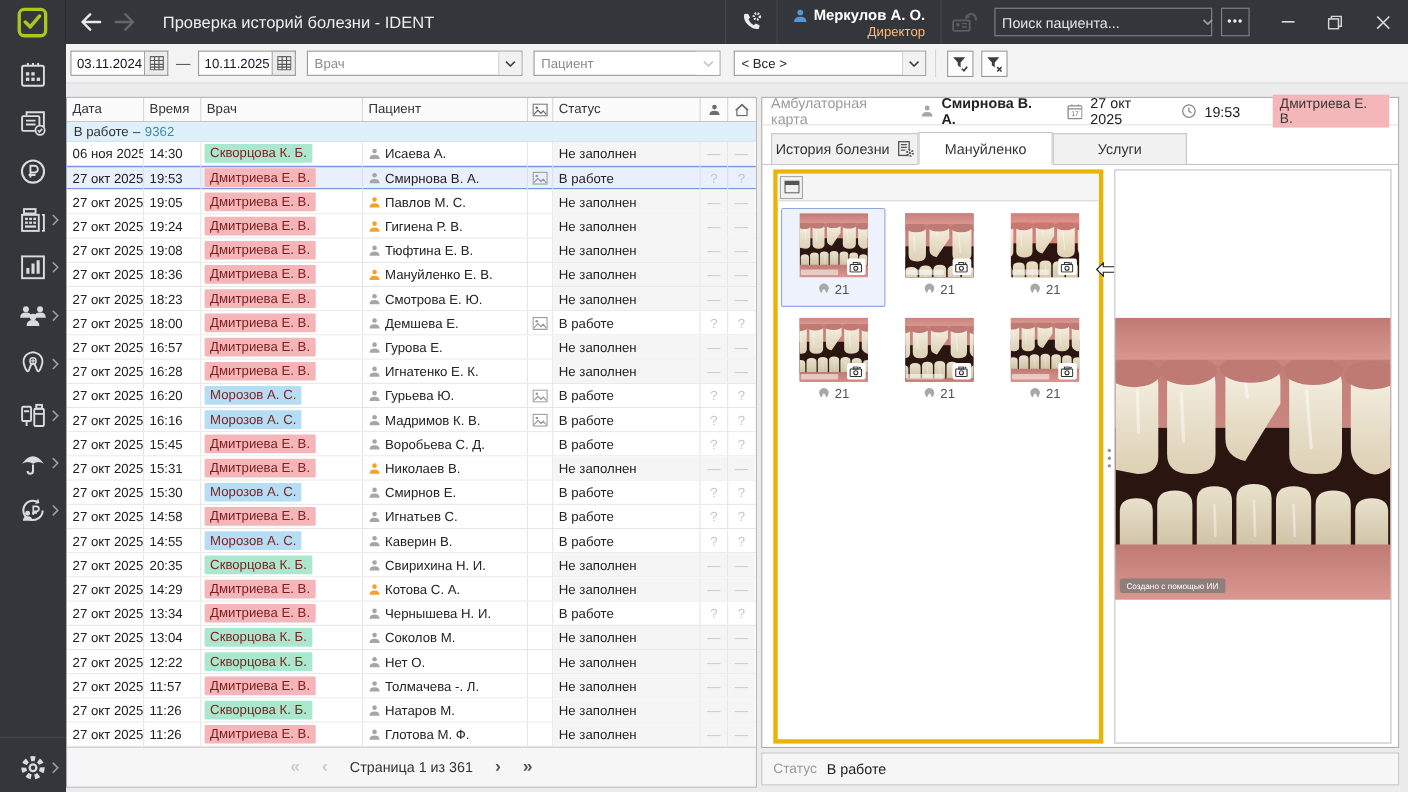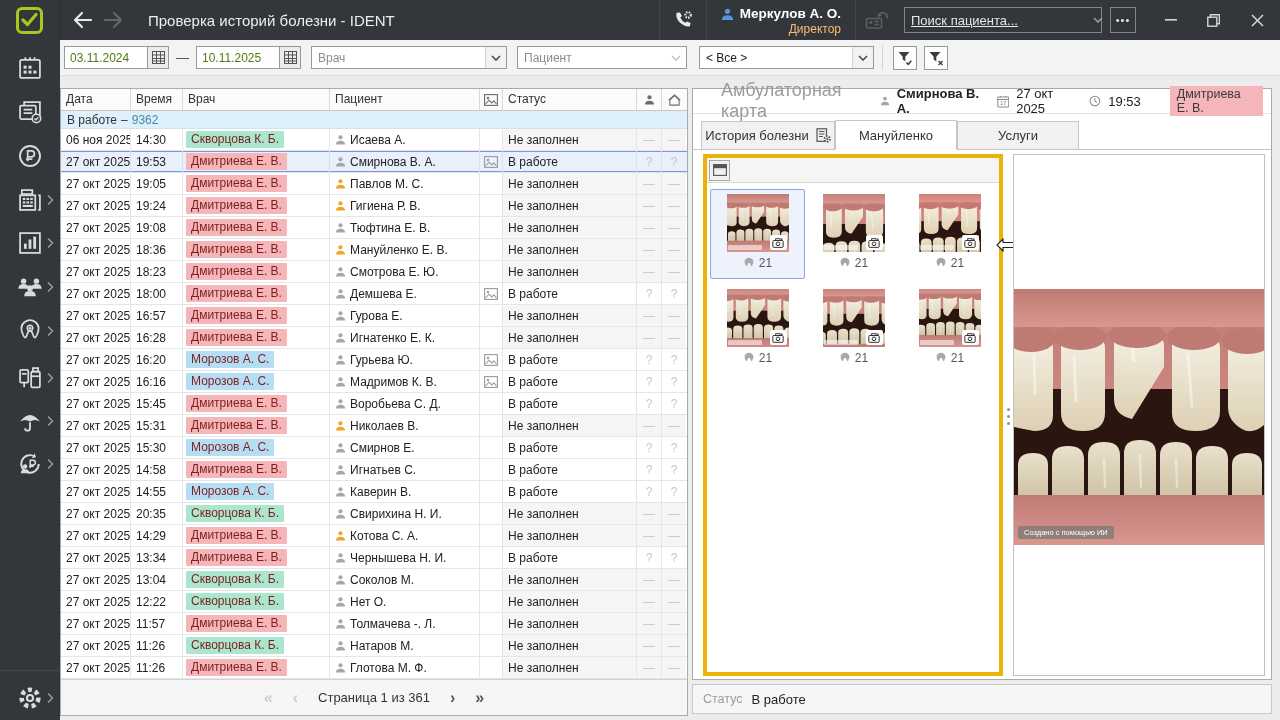--- a/index.html
+++ b/index.html
@@ -14,39 +14,39 @@
   .nav-btn.back { margin-left:8px; }
   .app-title { margin-left:20px; font-size:15px; color:#eceded; }
   .tb-spacer { flex:1; }
   .tb-sep { width:1px; height:40px; background:#42464a; }
   .tb-btn { height:40px; display:flex; align-items:center; justify-content:center; }
   .phone-btn { width:46px; }
   .user-block { padding:3px 14px 0 14px; text-align:right; line-height:1.25; cursor:default; }
   .user-name { display:flex; align-items:center; gap:6px; font-size:13.5px; font-weight:bold; color:#fff; }
   .user-role { font-size:12px; color:#fdba74; }
   .card-btn { width:42px; }
-  .search-box { width:198px; height:26px; border:1px solid #80858a; display:flex; margin:0 8px 0 6px;text-decoration:underline; }
+  .search-box { width:198px; height:26px; border:1px solid #80858a; display:flex; margin:0 8px 0 6px; }
   .search-input { flex:1; background:transparent; border:none; outline:none; color:#e9eaec; font-size:13px; padding:0 6px; font-family:"Liberation Sans",sans-serif; }
   .search-input::placeholder { color:#e3e5e7; opacity:1; }
   .search-divider { width:1px; height:18px; background:#6a6f74; }
   .search-chev { width:22px; display:flex; align-items:center; justify-content:center; height:100%; }
   .more-btn { width:26px; height:26px; border:1px solid #80858a; display:flex; align-items:center; justify-content:center; font-size:11px; letter-spacing:1px; color:#e9eaec; margin-right:14px; }
   .win-btn { width:42px; height:40px; display:flex; align-items:center; justify-content:center; }
   .win-btn.close { width:46px; }
 
   
   .sidebar { position:absolute; left:0; top:40px; width:60px; height:680px; background:#33373b; }
   .sb-item { position:absolute; left:0; width:60px; height:40px; display:flex; align-items:center; justify-content:center; }
   .sb-chev { position:absolute; right:6px; top:50%; transform:translateY(-50%); }
   .sb-sep { position:absolute; left:0; top:630px; width:60px; height:1px; background:#43474b; }
 
   
   .filterbar { position:absolute; left:60px; top:40px; width:1220px; height:36px; background:#f3f3f3; border-bottom:1px solid #dadada; display:flex; align-items:center; padding-left:4px; }
   .date-group { display:flex; height:23px; }
-  .date-input { width:84px; height:23px; border:1px solid #999; background:#fff; font-size:12px; color:#4d7c0f; padding:0 0 0 5px; outline:none; font-family:"Liberation Sans",sans-serif; }
+  .date-input { width:68px; height:23px; border:1px solid #999; background:#fff; font-size:12px; color:#0f172a; padding:0 0 0 5px; outline:none; font-family:"Liberation Sans",sans-serif; }
   .cal-btn { width:21px; height:23px; border:1px solid #999; border-left:none; background:#ececec; display:flex; align-items:center; justify-content:center; }
   .range-dash { margin:0 7px; color:#444; font-size:13px; }
   .select { height:23px; border:1px solid #999; background:#fff; display:flex; align-items:center; }
   .select .sel-label { flex:1; font-size:12px; padding-left:6px; color:#8b8b8b; white-space:nowrap; overflow:hidden; }
   .select .sel-label.value { color:#222; }
   .sel-chev { width:21px; height:100%; display:flex; align-items:center; justify-content:center; border-left:1px solid #d4d4d4; background:#f2f2f2; }
   .sel-chev.disabled { background:#fff; border-left:none; }
   .sel-doctor { width:196px; margin-left:10px; }
   .sel-patient { width:170px; margin-left:10px; }
   .sel-scope { width:175px; margin-left:12px; }
@@ -78,21 +78,21 @@
   .trow.selected { background:#eaeffc; box-shadow: inset 0 1px 0 #7b96d9, inset 0 -1px 0 #7b96d9; }
   .trow.selected .td { border-right-color:#d9dff2; }
   .pagination { position:absolute; left:0; right:0; bottom:0; height:36px; background:#f6f6f6; border-top:1px solid #d2d2d2; display:flex; align-items:center; justify-content:center; gap:20px; }
   .pg-ico { font-size:16px; font-weight:bold; color:#54575b; line-height:1; }
   .pg-ico.disabled { color:#c9ccd0; }
   .pg-label { font-size:13px; color:#333; }
 
   
   .detail-panel { position:absolute; left:692px; top:88px; width:580px; height:592px; background:#fff; border:1px solid #ababab; }
   .dp-header { height:25px; border-bottom:1px solid #e2e2e2; display:flex; align-items:center; padding:0 8px; gap:7px; }
-  .dp-title { font-size:18px; color:#9b9b9b; margin-right:8px;margin-left:20px; }
+  .dp-title { font-size:13px; color:#9b9b9b; margin-right:8px; }
   .dp-patient { font-size:13px; font-weight:bold; color:#222; margin-right:10px; }
   .dp-text { font-size:13px; color:#222; margin-right:8px; }
   .dp-badge { margin-left:14px; background:#f4b6b9; color:#3a3a3a; font-size:12.5px; padding:1px 7px; }
   .dp-tabs { height:36px; position:relative; display:flex; align-items:flex-end; padding-left:8px; border-bottom:1px solid #c6c6c6; }
   .tab { height:28px; border:1px solid #c6c6c6; border-bottom:none; background:#f1f1f1; display:flex; align-items:center; justify-content:center; gap:7px; font-size:13px; color:#333; margin-right:0; }
   .tab-history{ width:134px; } .tab-images{ width:122px; } .tab-services{ width:122px; }
   .tab.active { background:#fff; height:30px; margin-bottom:-1px; border-bottom:1px solid #fff; }
   .dp-content { position:absolute; left:0; top:61px; right:0; bottom:0; }
 
   .thumb-panel { position:absolute; left:10px; top:4px; width:300px; height:522px; border:4px solid #eab308; background:#fff; }

